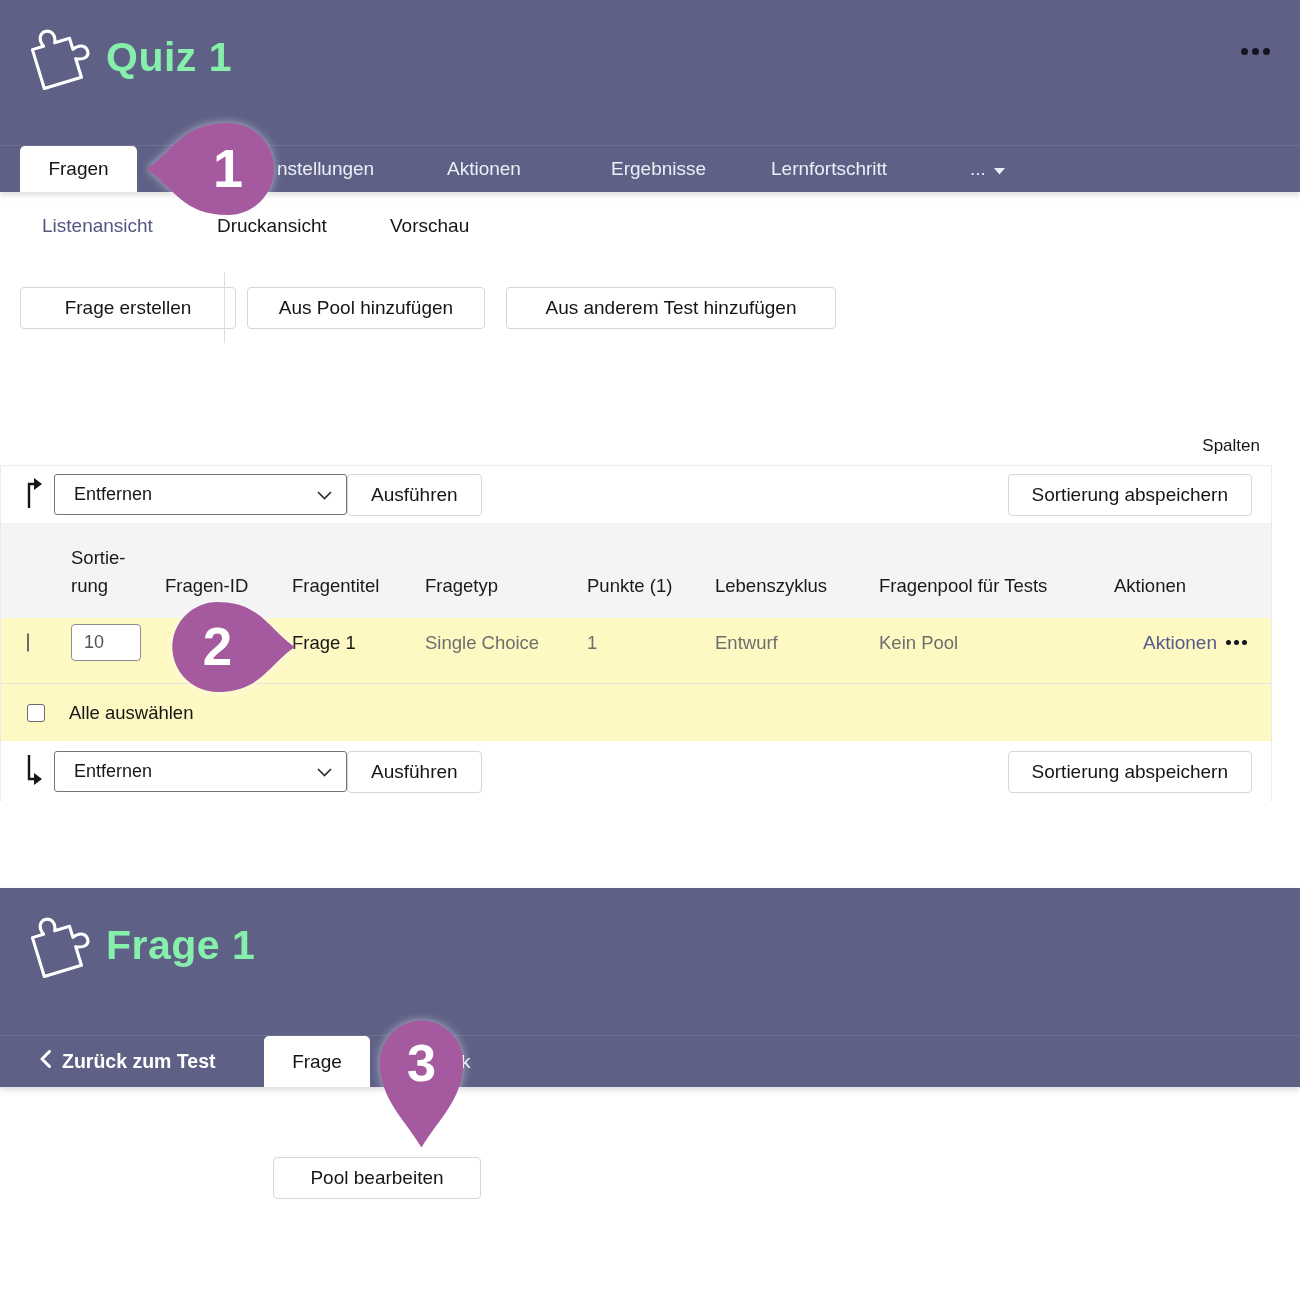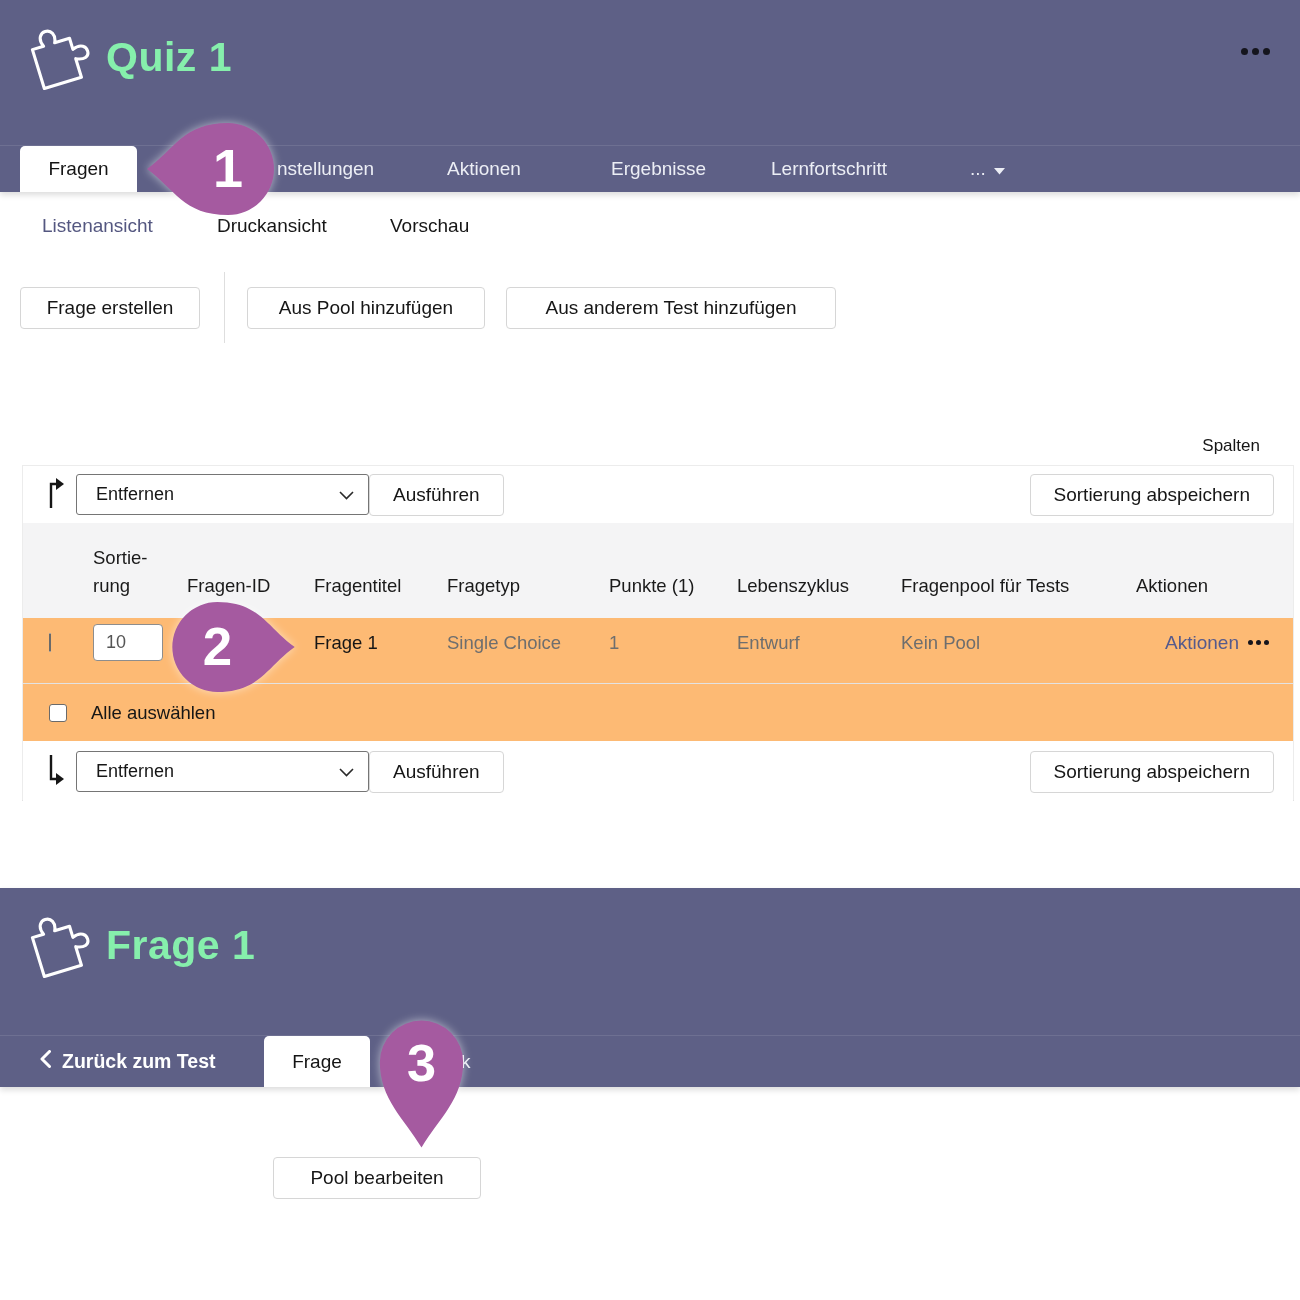--- a/index.html
+++ b/index.html
@@ -40,22 +40,22 @@
   .subtab { position:absolute; top:214px; height:24px; display:flex; align-items:center;
             font-size:19px; cursor:pointer; }
   .subtab.active { color:#545780; }
   .btn { display:flex; align-items:center; justify-content:center;
          background:#fff; border:1px solid #d6d6d6; border-radius:4px;
          font-size:19px; color:#161616; height:42px; cursor:pointer; white-space:nowrap; }
   .toolbar-btn { position:absolute; top:287px; }
   .toolbar-divider { position:absolute; left:224px; top:272px; width:1px; height:71px; background:#dedede; }
   .spalten { position:absolute; top:436px; right:40px; font-size:17px; cursor:pointer; }
   
-  .tablebox { position:absolute; left:22px; top:465px; width:1272px; height:336px;
-              border:1px solid #ececec; border-bottom:1px solid #d9d9d9; background:#fdba74; }
+  .tablebox { position:absolute; left:0; top:465px; width:1272px; height:336px;
+              border:1px solid #ececec; border-bottom:1px solid #d9d9d9; background:#fef9c3; }
   .ctrl-row { position:absolute; left:0; right:0; height:57px; display:flex;
               align-items:center; padding:0 19px 0 24px; background:#fff; }
   .ctrl-top { top:0; }
   .ctrl-bottom { top:275px; height:61px; }
   .corner-arrow { width:20px; margin-right:9px; flex:0 0 auto; }
   .select { width:293px; height:41px; border:1px solid #757575; border-radius:3px;
             display:flex; align-items:center; padding:0 14px 0 19px; font-size:18px;
             background:#fff; cursor:pointer; }
   .select .sel-text { flex:1; }
   .ctrl-row .btn { margin-left:0; padding:0 23px; }
@@ -128,21 +128,21 @@
             </svg>
         </span>
       </span>
     </nav>
   </section>
 
   <span class="subtab active" style="left:42px">Listenansicht</span>
   <span class="subtab" style="left:217px">Druckansicht</span>
   <span class="subtab" style="left:390px">Vorschau</span>
 
-  <button class="btn toolbar-btn" style="left:20px;width:180px">Frage erstellen</button>
+  <button class="btn toolbar-btn" style="left:20px;width:216px">Frage erstellen</button>
   <span class="toolbar-divider"></span>
   <button class="btn toolbar-btn" style="left:247px;width:238px">Aus Pool hinzufügen</button>
   <button class="btn toolbar-btn" style="left:506px;width:330px">Aus anderem Test hinzufügen</button>
 
   <span class="spalten">Spalten</span>
 
   <div class="tablebox">
 
     <div class="ctrl-row ctrl-top">
       <span class="corner-arrow">

